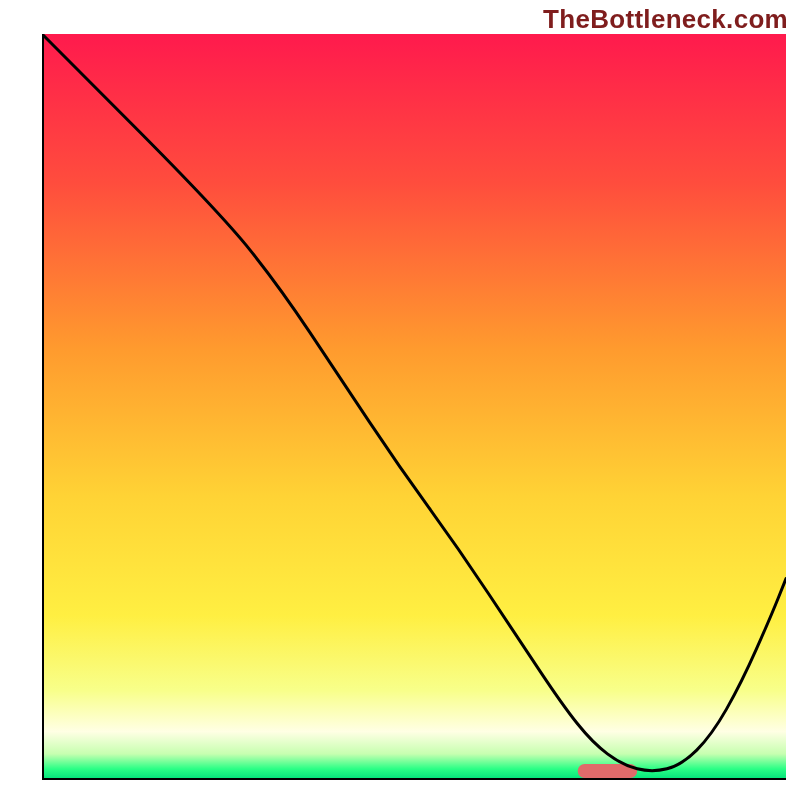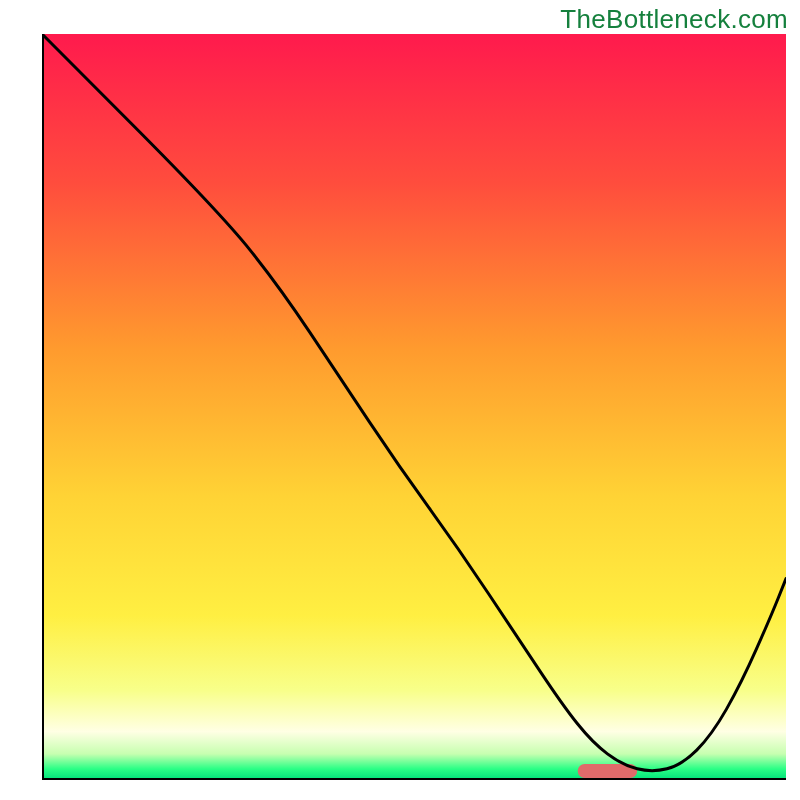--- a/index.html
+++ b/index.html
@@ -13,22 +13,22 @@
   .container {
     position: relative;
     width: 800px;
     height: 800px;
   }
   .watermark {
     position: absolute;
     top: 4px;
     right: 12px;
     font-size: 26px;
-    font-weight: normal;
-    color: #15803d;
+    font-weight: bold;
+    color: #7f1d1d;
     letter-spacing: 0.3px;
     z-index: 10;
   }
   .plot {
     position: absolute;
     left: 42px;
     top: 34px;
     width: 744px;
     height: 746px;
   }

